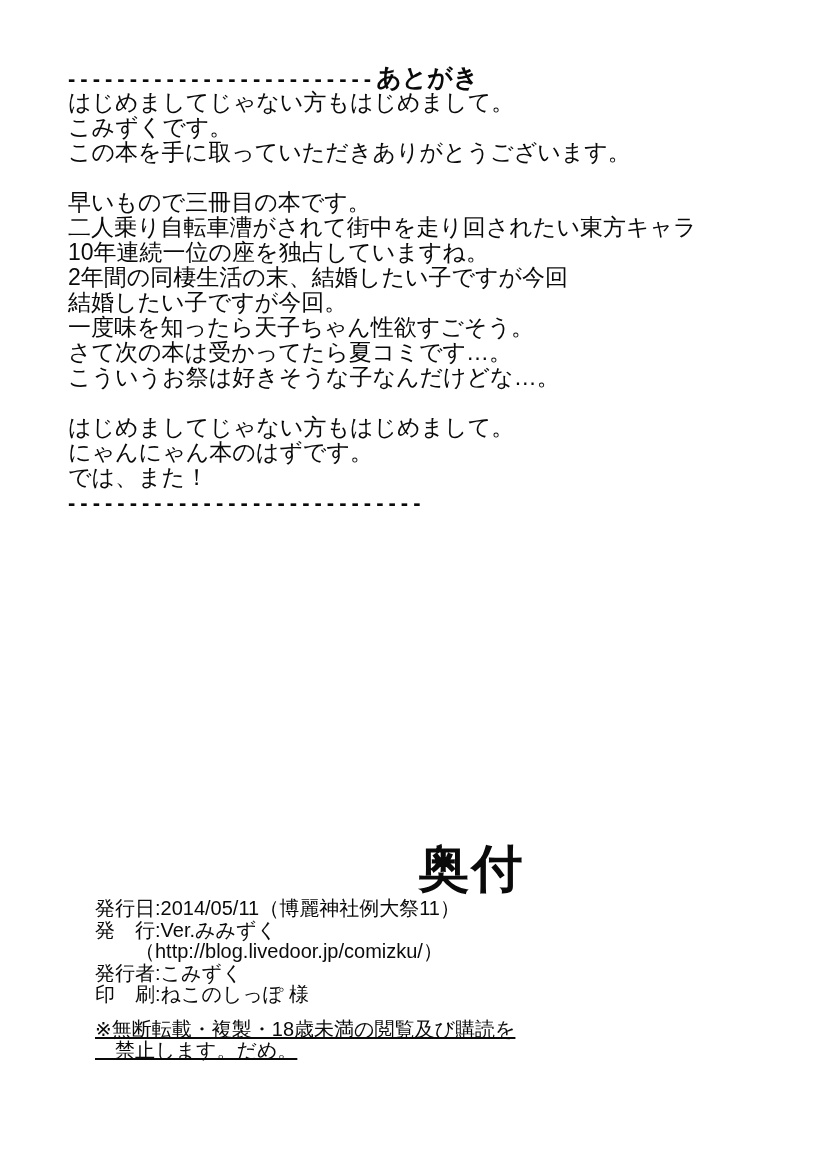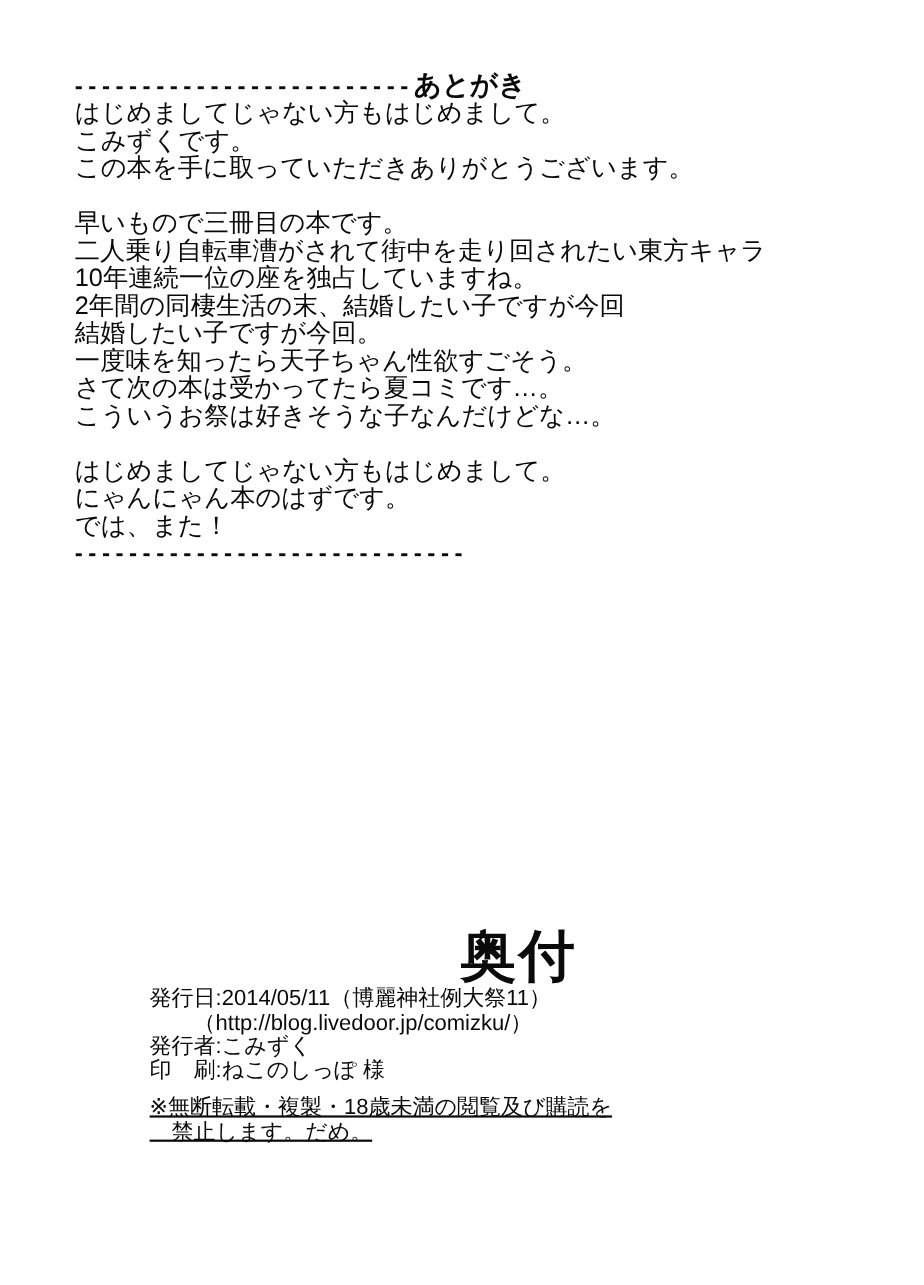--- a/index.html
+++ b/index.html
@@ -68,21 +68,20 @@
     font-weight: bold;
     margin-left: 103px;
     letter-spacing: 2px;
     text-align: center;
   }
   .col-line {
     font-size: 20px;
     line-height: 21.5px;
     min-height: 21.5px;
     white-space: pre;
-    margin-left: 41px;
   }
   .col-notice {
     margin-top: 13px;
     text-decoration: underline;
   }
 </style>
 </head>
 <body>
 
 <div class="page">
@@ -109,20 +108,21 @@
     <div class="aw-line">にゃんにゃん本のはずです。</div>
     <div class="aw-line">では、また！</div>
     <div class="aw-footer">
       <span class="dashes">-----------------------------</span>
     </div>
   </section>
 
   <section class="colophon">
     <h1 class="colophon-title">奥付</h1>
     <div class="col-line">発行日:2014/05/11（博麗神社例大祭11）</div>
+    <div class="col-line">発　行:Ver.みみずく</div>
     <div class="col-line">　　（http://blog.livedoor.jp/comizku/）</div>
     <div class="col-line">発行者:こみずく</div>
     <div class="col-line">印　刷:ねこのしっぽ 様</div>
     <div class="col-notice">
       <div class="col-line">※無断転載・複製・18歳未満の閲覧及び購読を</div>
       <div class="col-line">　禁止します。だめ。</div>
     </div>
   </section>
 
 </div>

